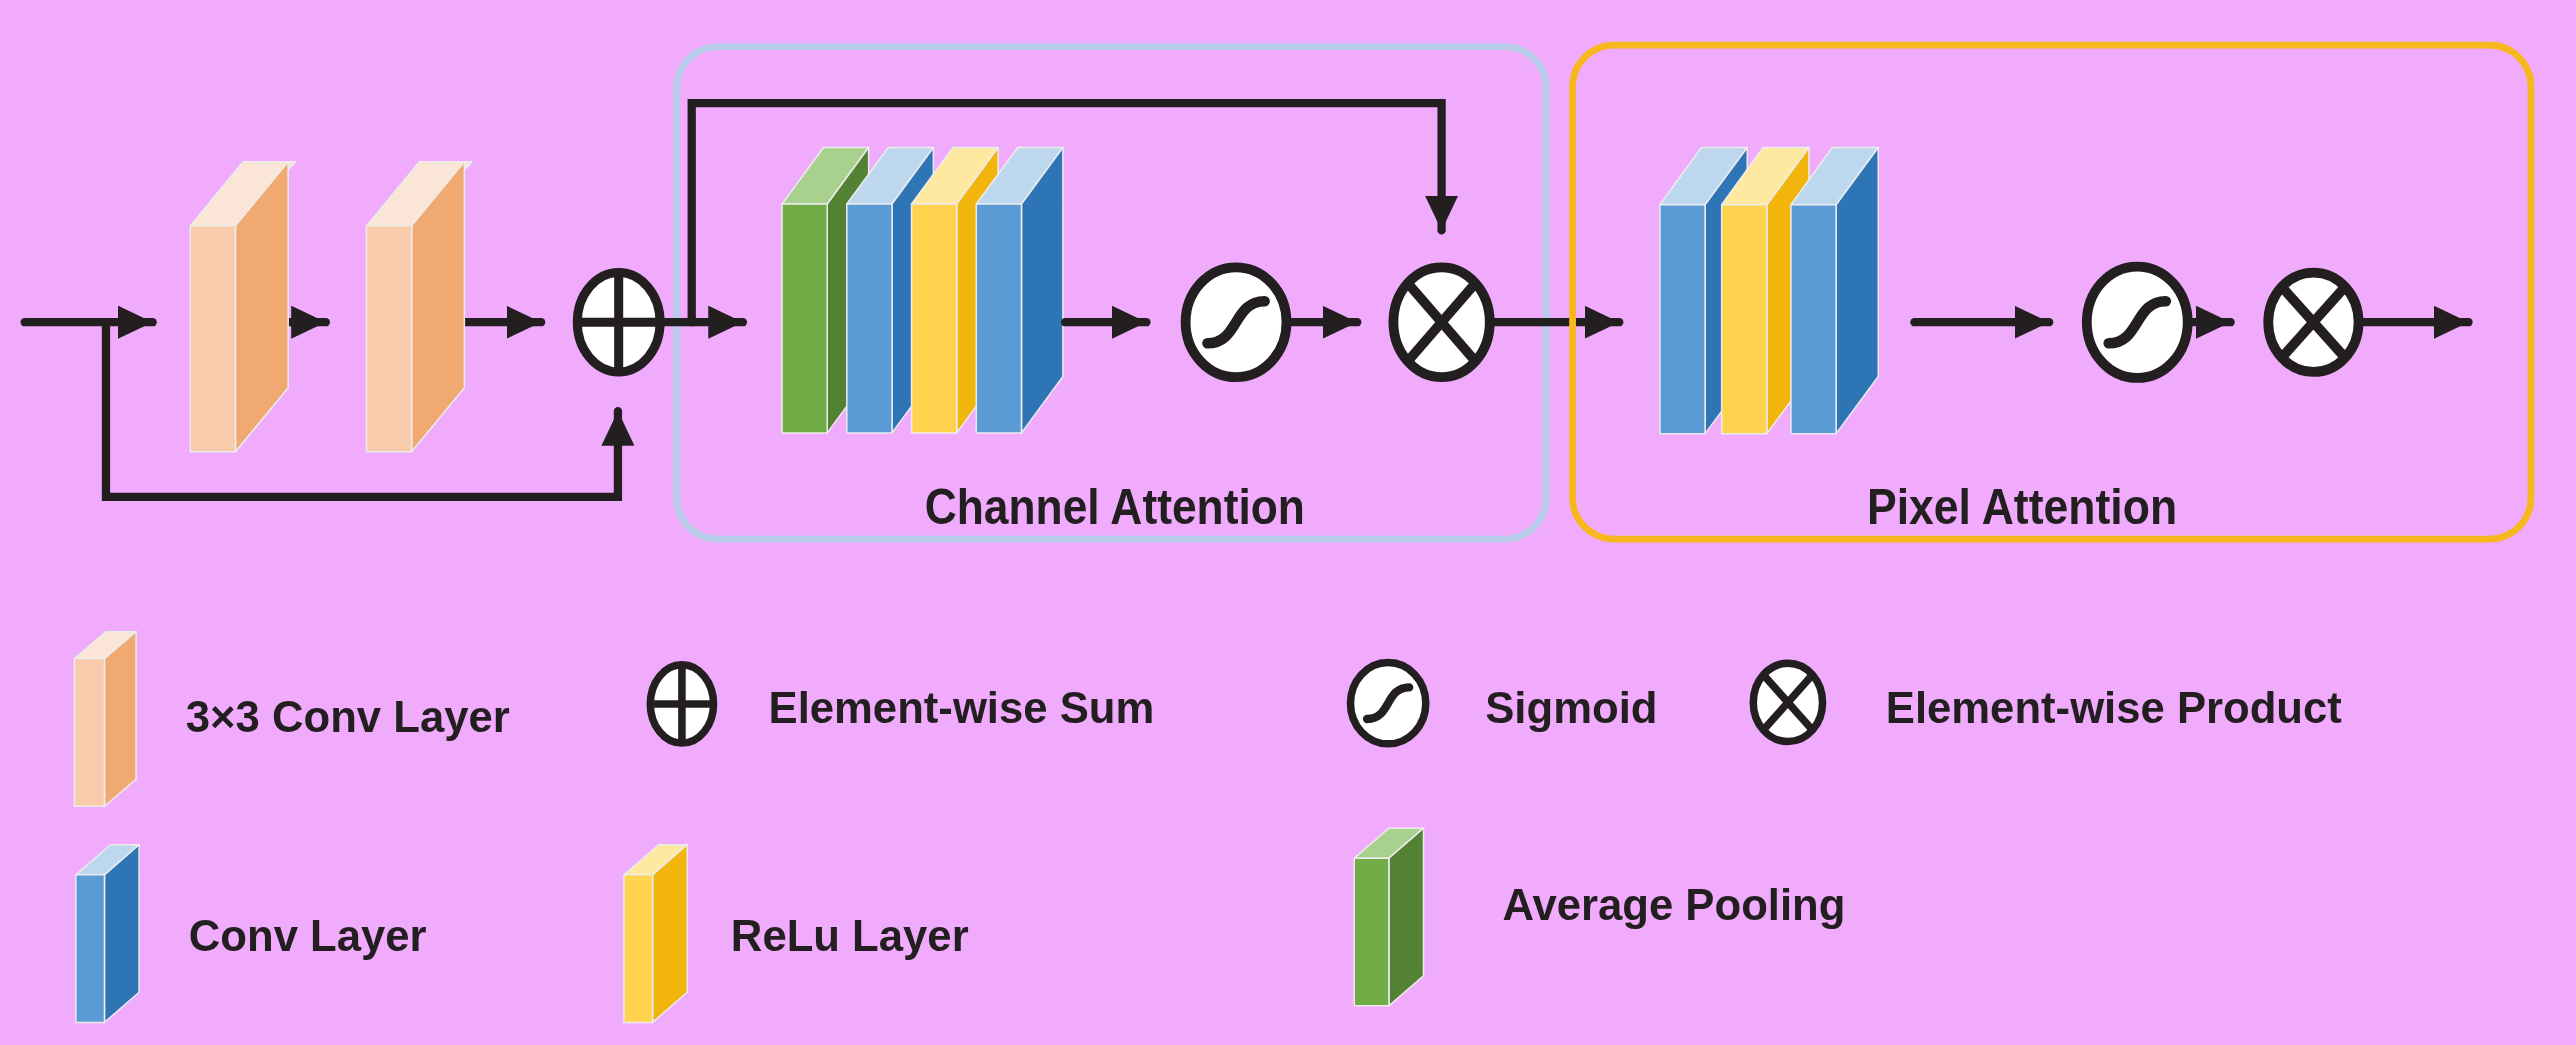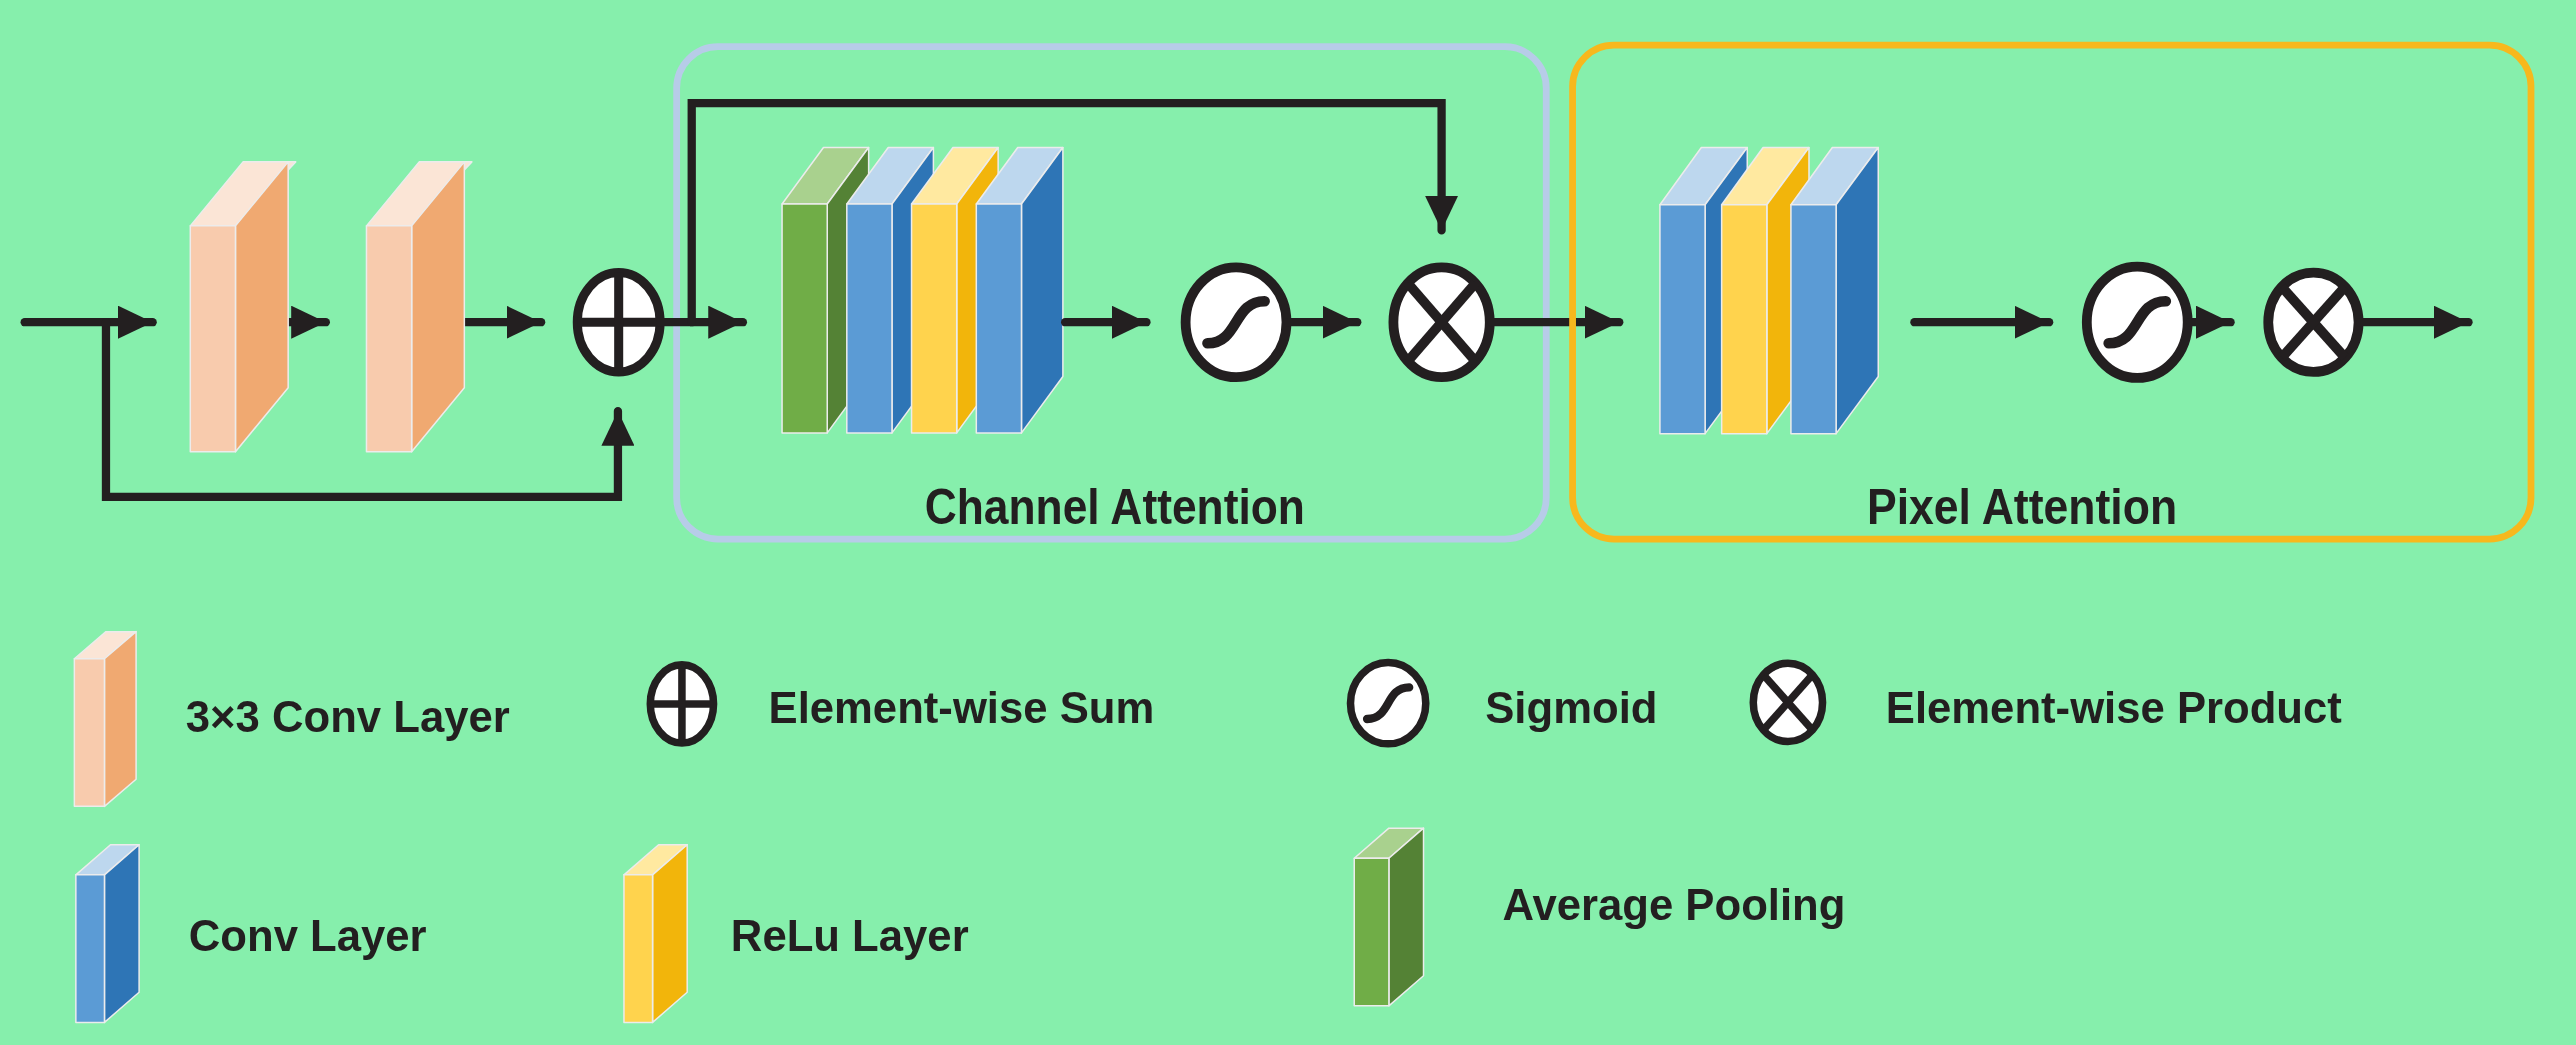--- a/index.html
+++ b/index.html
@@ -5,21 +5,21 @@
   html, body {
     margin: 0;
     padding: 0;
     background: #ffffff;
     font-family: "Liberation Sans", sans-serif;
   }
   #stage {
     position: relative;
     width: 2576px;
     height: 1045px;
-    background: #86efac;
+    background: #f0abfc;
     overflow: hidden;
   }
   #stage svg { position: absolute; left: 0; top: 0; }
   text {
     font-family: "Liberation Sans", "DejaVu Sans", sans-serif;
     font-weight: bold;
     fill: #231F20;
   }
   .flow  { fill: none; stroke: #231F20; stroke-width: 11; stroke-linecap: round; stroke-linejoin: miter; }
   .sym   { fill: #ffffff; stroke: #231F20; }

